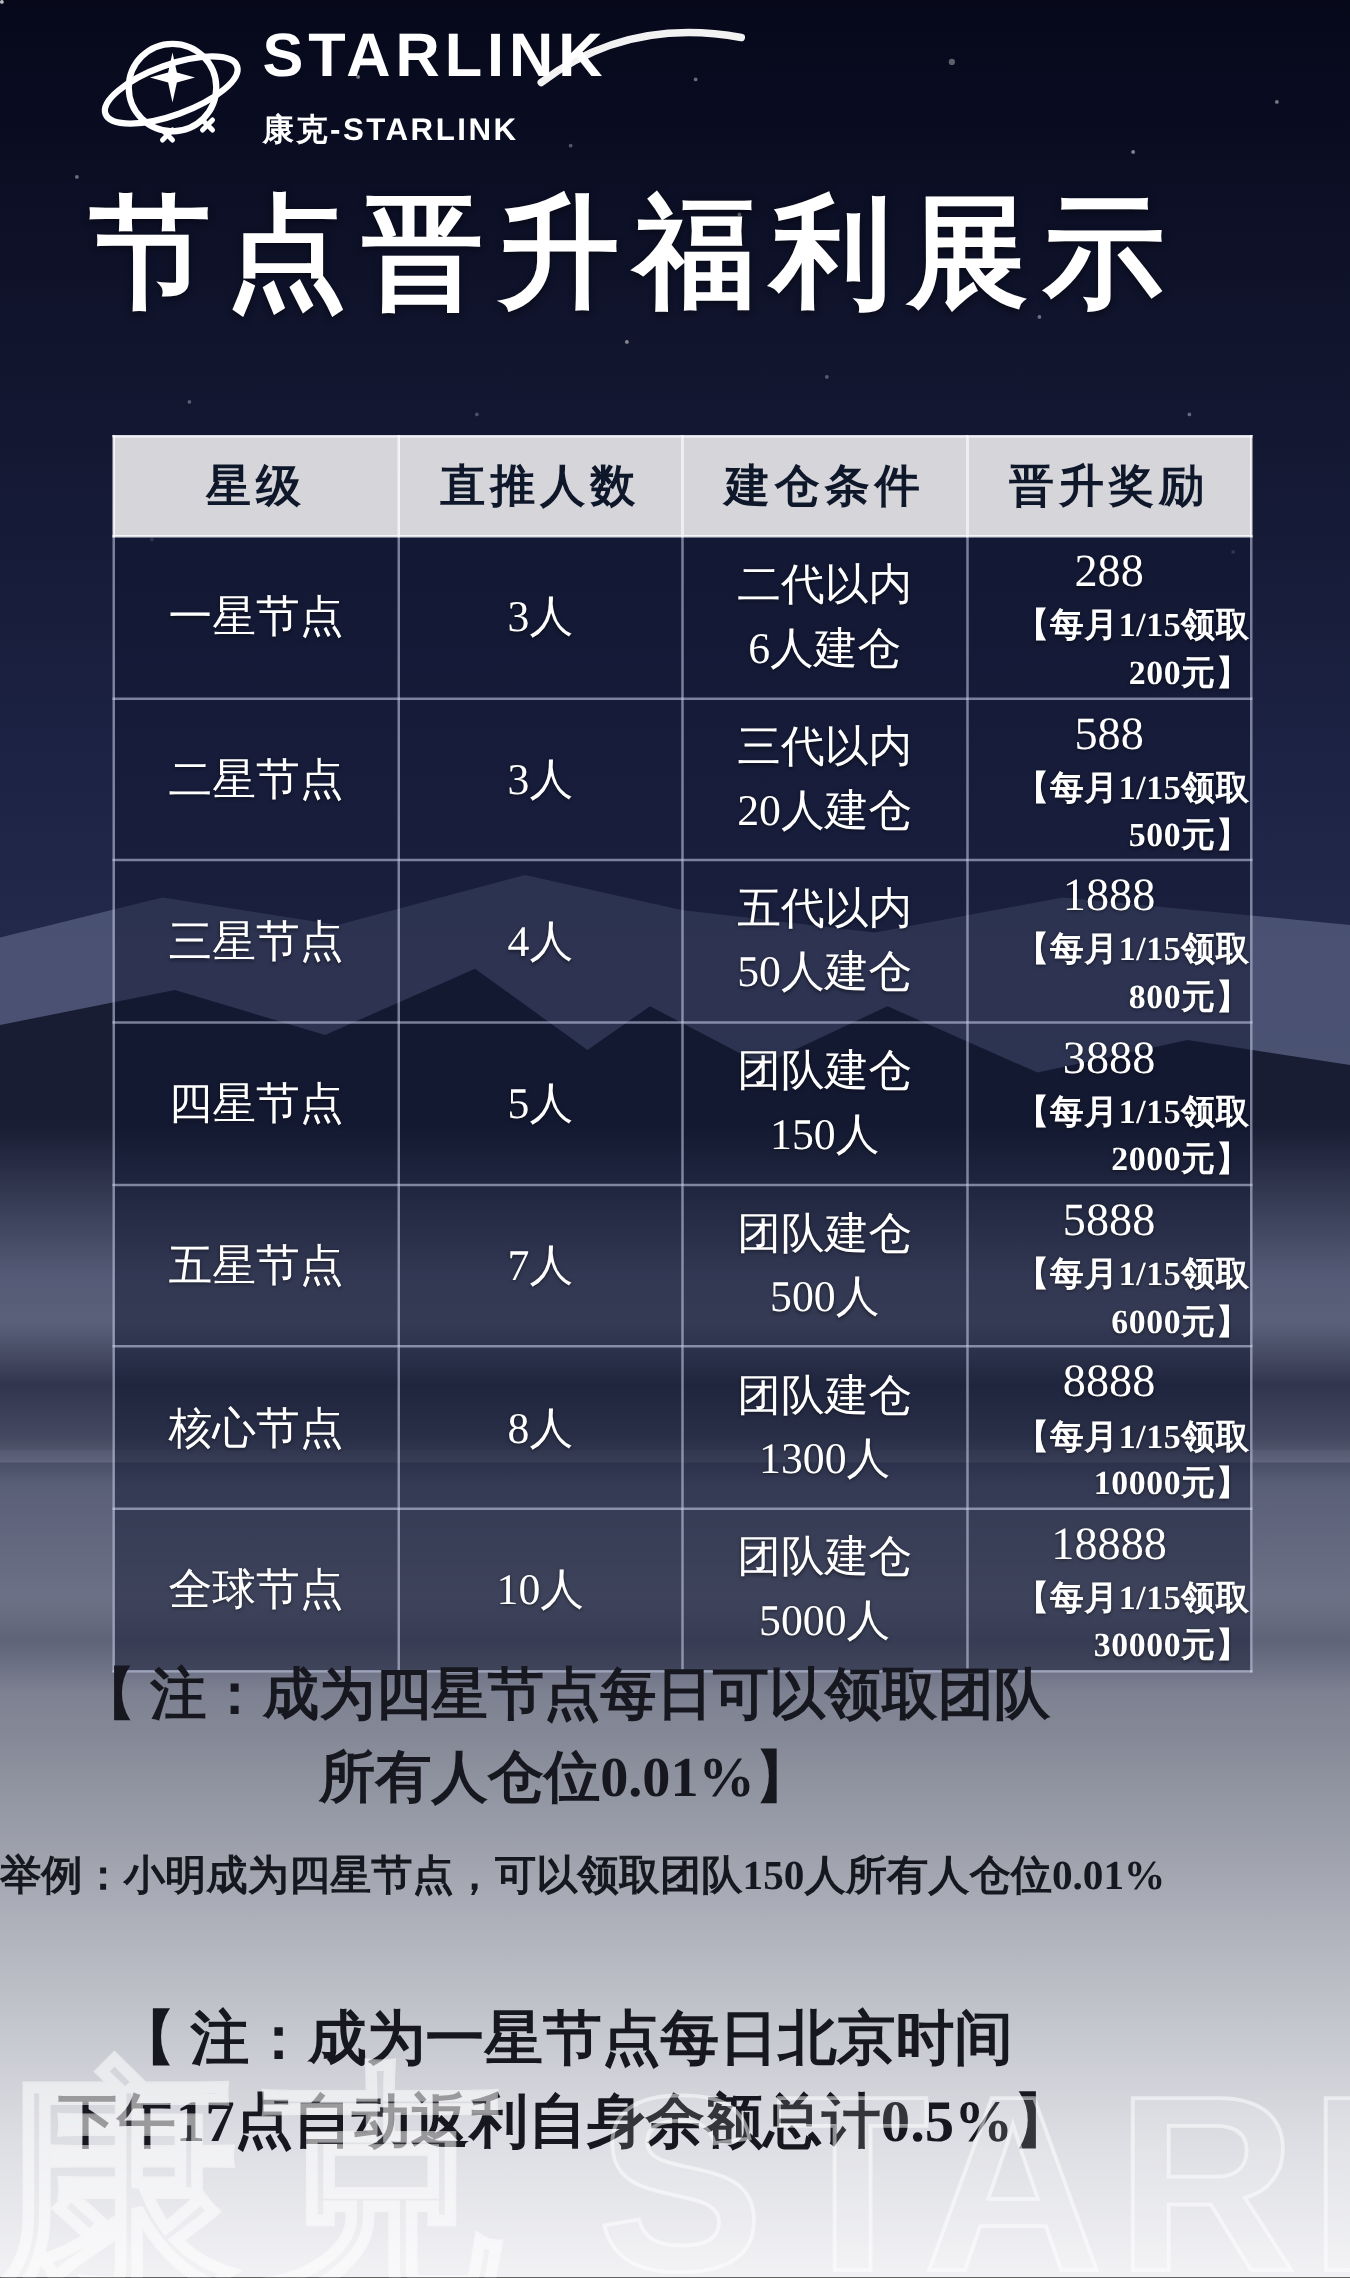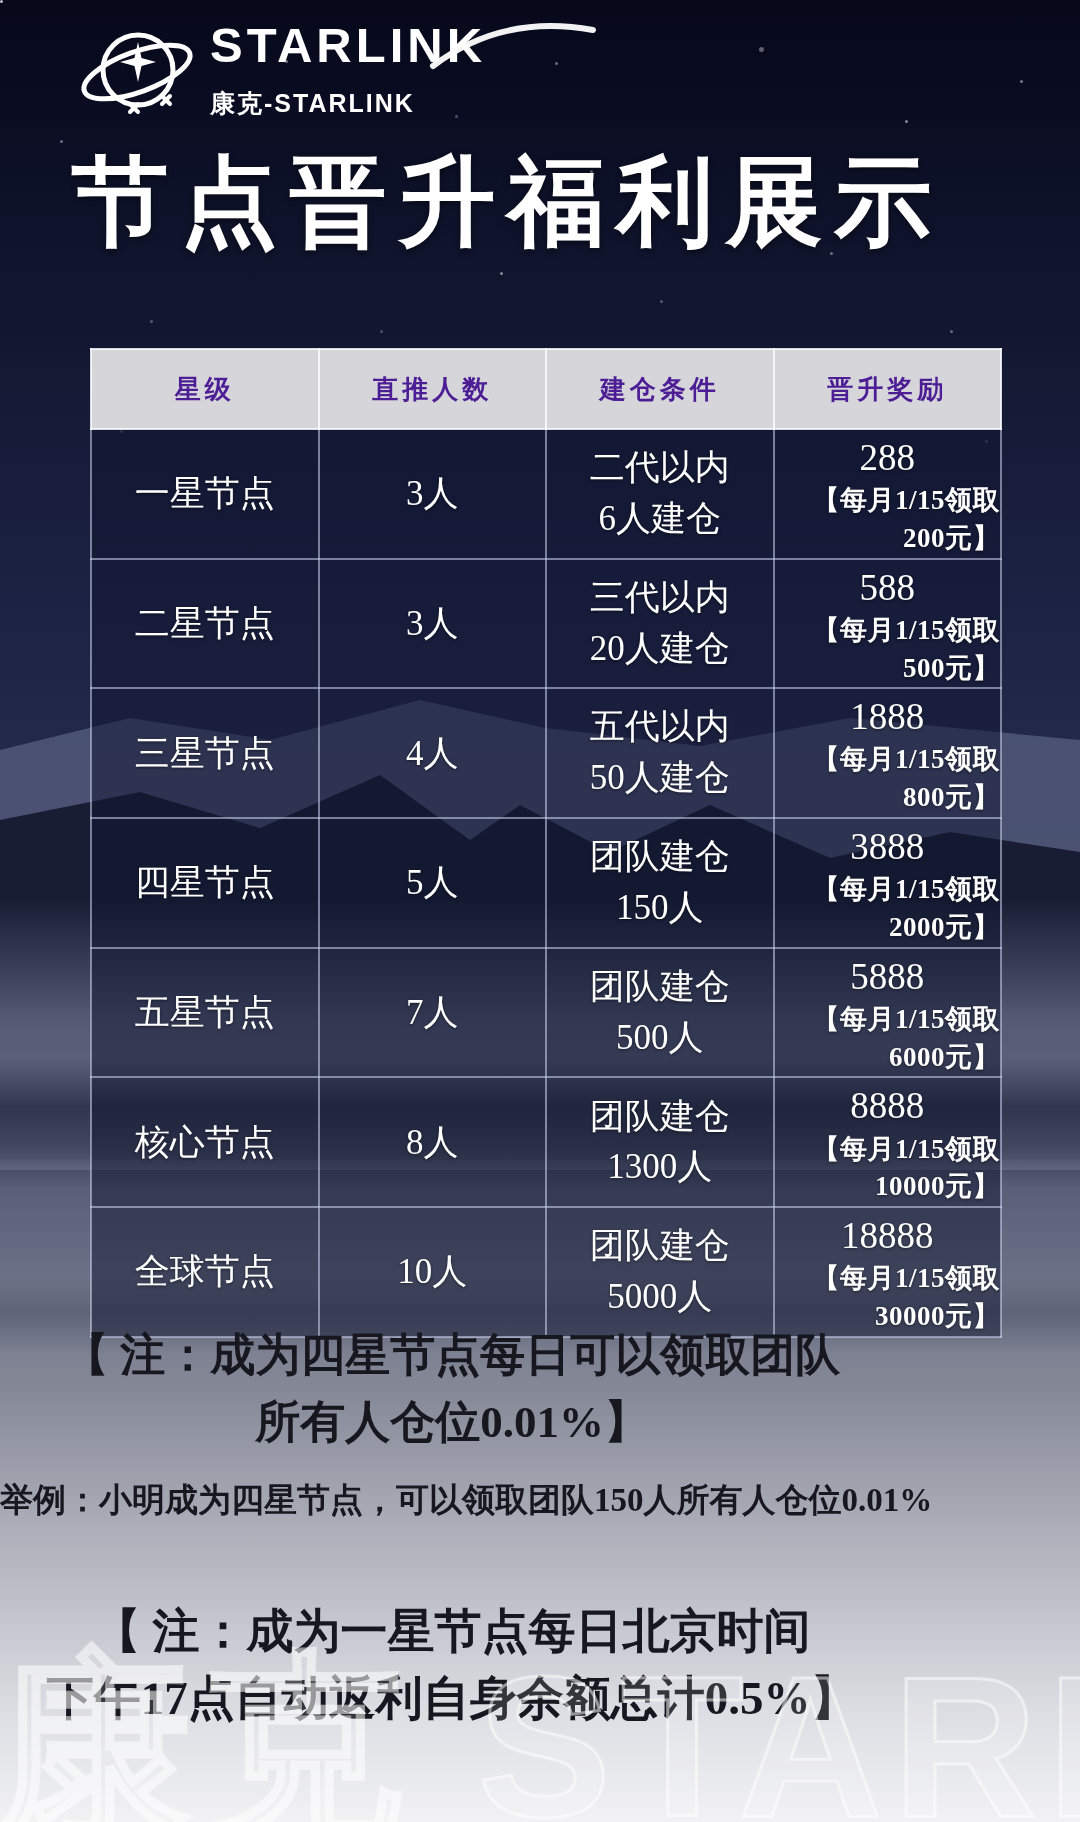--- a/index.html
+++ b/index.html
@@ -40,22 +40,22 @@
   .logo-sub{font-size:25px;font-weight:bold;letter-spacing:2px;margin-top:16px;}
   
   .title{position:absolute;top:138px;left:0;width:1015px;text-align:center;
     color:#ffffff;font-size:97px;font-weight:900;letter-spacing:12px;
     text-shadow:0 2px 6px rgba(0,0,0,.5);white-space:nowrap;}
   
   table.benefits{position:absolute;top:348px;left:90px;width:912px;
     border-collapse:collapse;table-layout:fixed;
     color:#fff;text-align:center;}
   table.benefits th, table.benefits td{border:2px solid rgba(205,213,238,.55);padding:0;}
-  table.benefits th{height:78px;background:#d6d6da;color:#4c1d95;
-    font-size:26px;font-weight:bold;letter-spacing:4px;border-color:rgba(250,250,255,.85);}
+  table.benefits th{height:78px;background:#d6d6da;color:#0f172a;
+    font-size:36px;font-weight:bold;letter-spacing:4px;border-color:rgba(250,250,255,.85);}
   table.benefits td{height:119px;background:rgba(16,21,48,.5);
     font-size:35px;text-shadow:0 1px 3px rgba(0,0,0,.5);}
   td .two-line{line-height:1.45;}
   td .amount{font-size:37px;line-height:1.3;margin-top:4px;}
   td .rnote{font-size:27px;font-weight:bold;line-height:1.4;letter-spacing:0.5px;text-align:right;}
   
   .note{position:absolute;left:0;width:904px;text-align:center;color:#17171f;
     font-weight:900;white-space:nowrap;}
   #note1{top:1322px;font-size:45px;line-height:1.48;}
   #example1{top:1478px;font-size:33px;}

